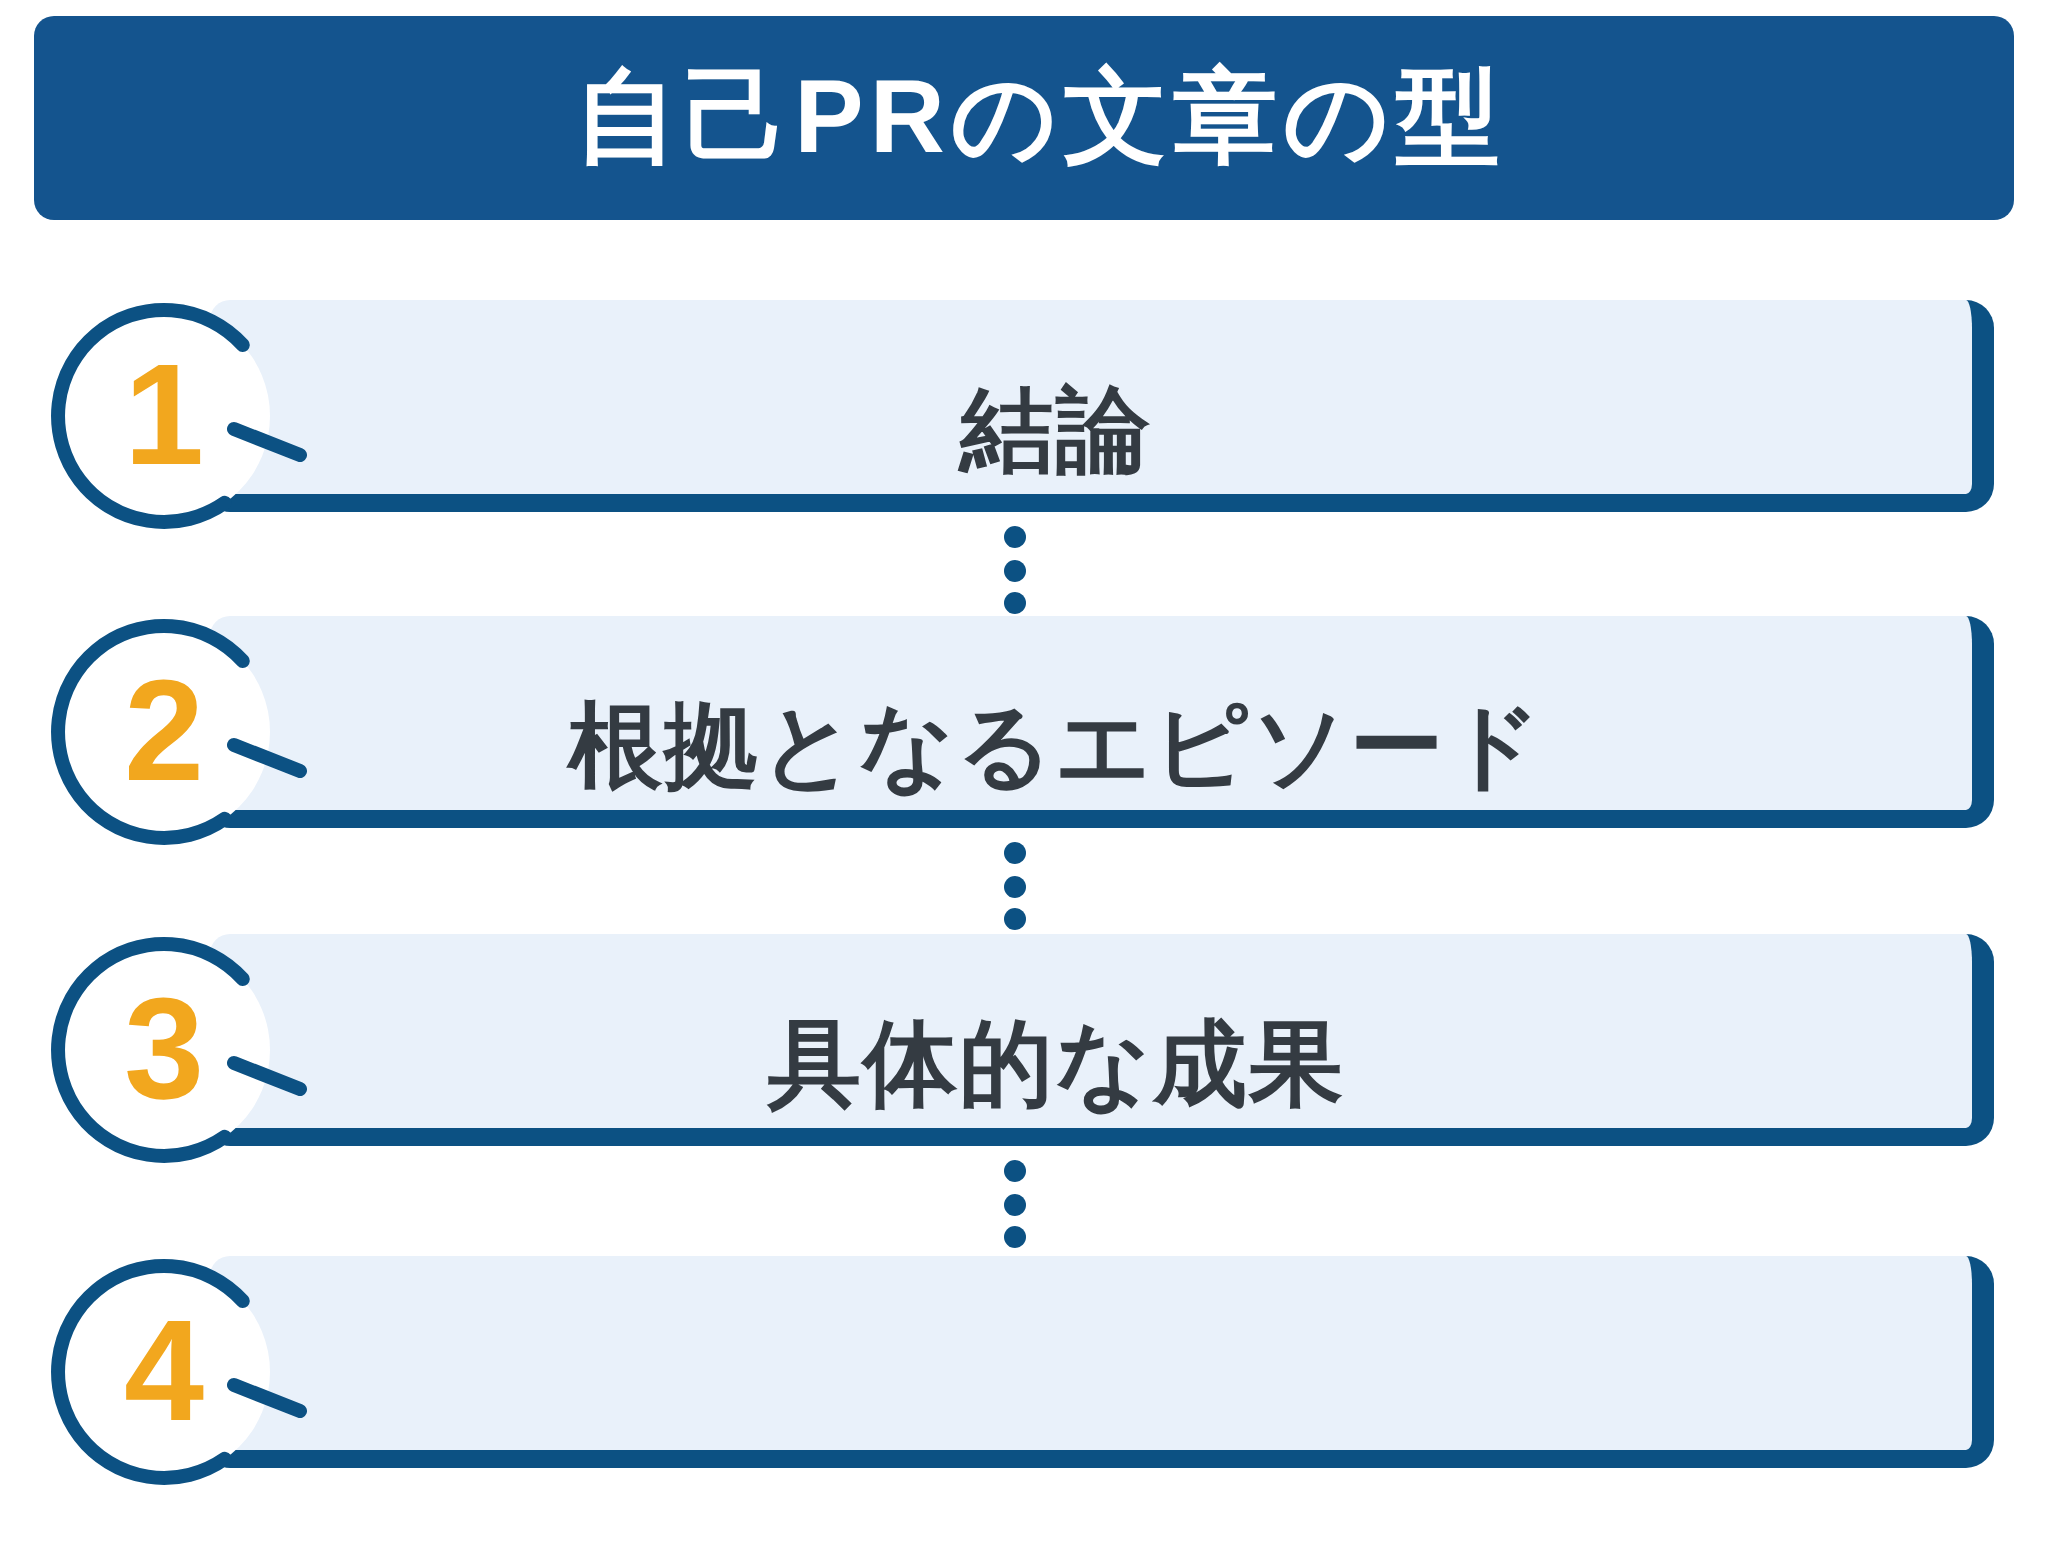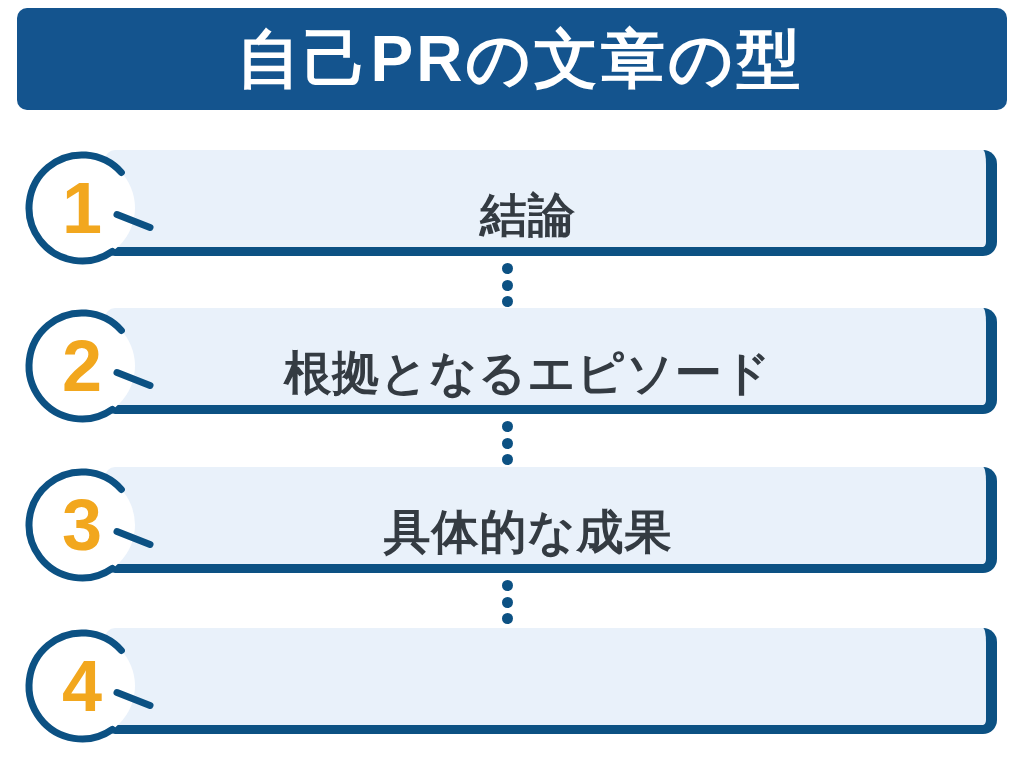--- a/index.html
+++ b/index.html
@@ -28,21 +28,21 @@
     left: 17px; top: 8px;
     width: 990px; height: 102px;
     background: var(--header-bg);
     border-radius: 10px;
     display: flex;
     align-items: center;
     justify-content: center;
   }
   .header .title {
     color: var(--title-text);
-    font-size: 64px;
+    font-size: 52px;
     font-weight: 800;
     letter-spacing: 3px;
     line-height: 1;
     margin-left: 16px;
   }
 
   .row {
     position: absolute;
     left: 0;
     width: 1024px;

